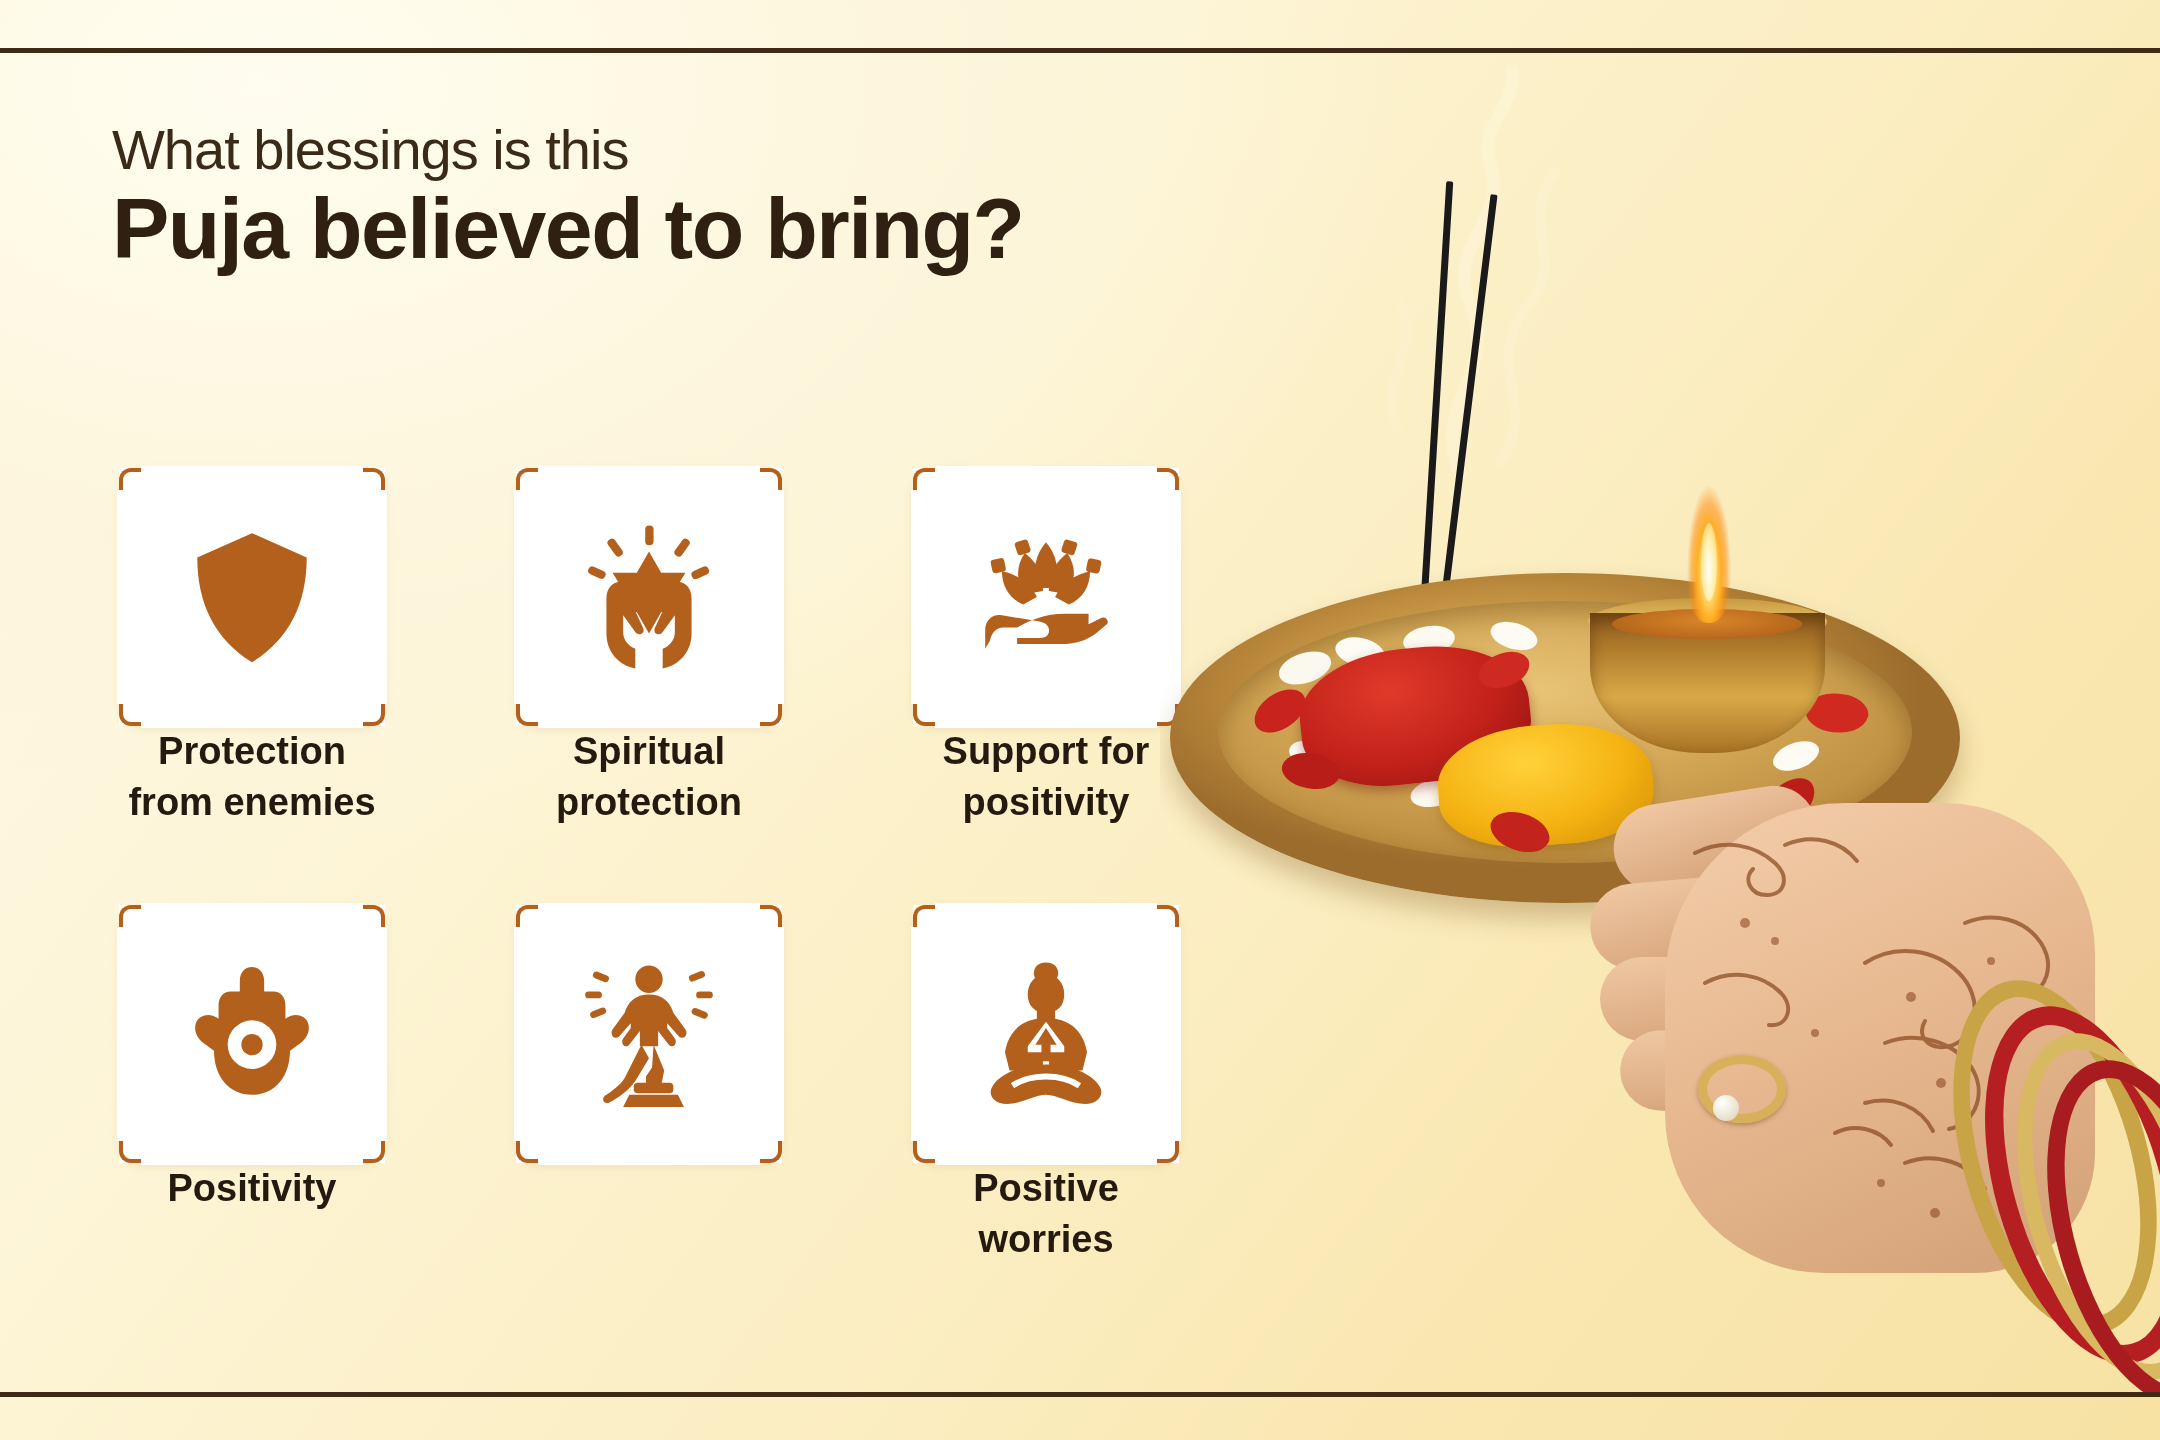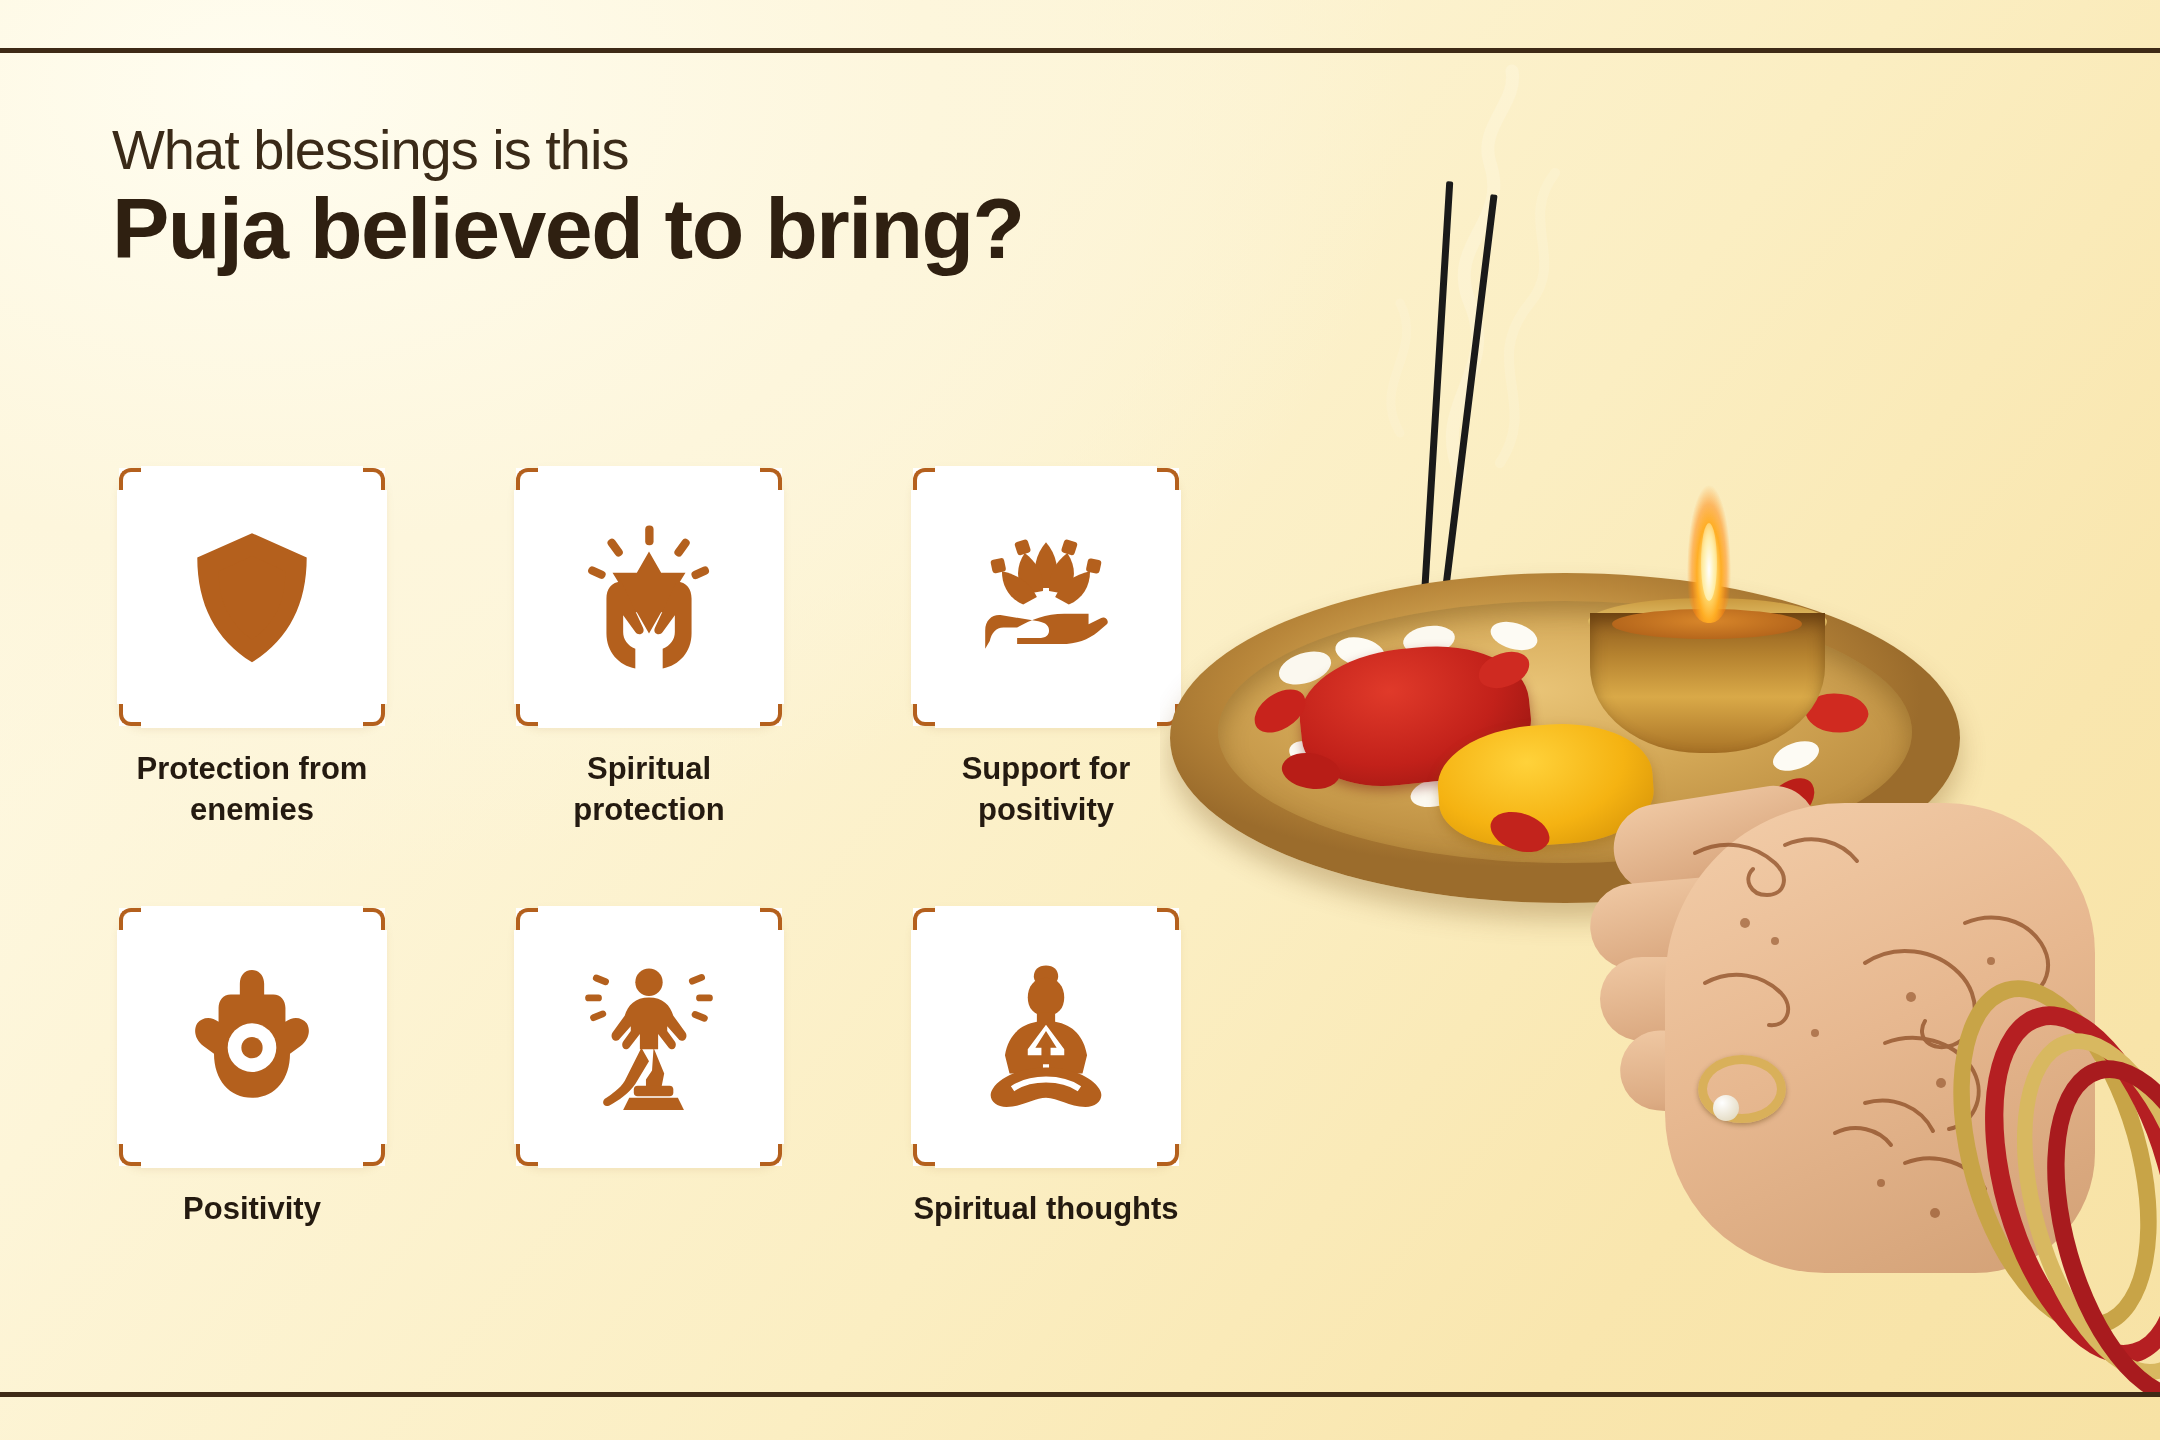--- a/index.html
+++ b/index.html
@@ -63,22 +63,22 @@
   .tile .cut{position:absolute;background:#ffffff;}
   .tile .cut.t{left:18px;right:18px;top:-6px;height:8px;}
   .tile .cut.b{left:18px;right:18px;bottom:-6px;height:8px;}
   .tile .cut.l{top:18px;bottom:18px;left:-6px;width:8px;}
   .tile .cut.r{top:18px;bottom:18px;right:-6px;width:8px;}
 
   .tile svg{width:152px;height:152px;display:block;position:relative;z-index:2;}
   .icon-fill{fill:#b4601d;}
 
   .cell-label{
-    margin-top:22px;text-align:center;
-    font-size:31px;line-height:1.33;font-weight:bold;color:#241a10;
+    text-align:center;
+    font-size:38px;line-height:1.33;font-weight:bold;color:#241a10;
     max-width:270px;
   }
 
   
   #photo{position:absolute;right:0;top:53px;width:1000px;height:1339px;overflow:hidden;}
 
   
   .smoke{position:absolute;opacity:.30;}
   
   .stick{position:absolute;background:#1a1a1a;border-radius:2px;}
@@ -308,21 +308,21 @@
 
           <path d="M50 42 L62 58 L62 62 L52 62 L52 72 L48 72 L48 62 L38 62 L38 58 Z" fill="#ffffff"></path>
           <path class="icon-fill" d="M50 46 L57 57 L53 57 L53 68 L47 68 L47 57 L43 57 Z"></path>
 
           <path class="icon-fill" d="M50 70 C34 70 20 76 15 84 C11 90 16 96 24 96
                                      C35 96 42 90 50 90 C58 90 65 96 76 96
                                      C84 96 89 90 85 84 C80 76 66 70 50 70 Z"></path>
           <path d="M28 84 C34 80 42 78 50 78 C58 78 66 80 72 84" fill="none" stroke="#ffffff" stroke-width="4"></path>
         </svg>
       </div>
-      <div class="cell-label">Spiritual thoughts</div>
+      <div class="cell-label">Positive worries</div>
     </div>
 
   </div>
 
   <div id="photo">
 
     <svg class="smoke" style="left:90px;top:0px;width:420px;height:430px;" viewBox="0 0 420 430">
       <path d="M210 420 C180 350 250 320 220 250 C195 190 260 170 240 110 C228 74 268 50 262 18" stroke="#ffffff" stroke-width="13" fill="none" opacity=".55" stroke-linecap="round"></path>
       <path d="M250 410 C290 350 230 310 280 250 C316 206 268 168 305 120" stroke="#ffffff" stroke-width="10" fill="none" opacity=".4" stroke-linecap="round"></path>
       <path d="M150 380 C120 330 175 300 150 250" stroke="#ffffff" stroke-width="9" fill="none" opacity=".3" stroke-linecap="round"></path>

